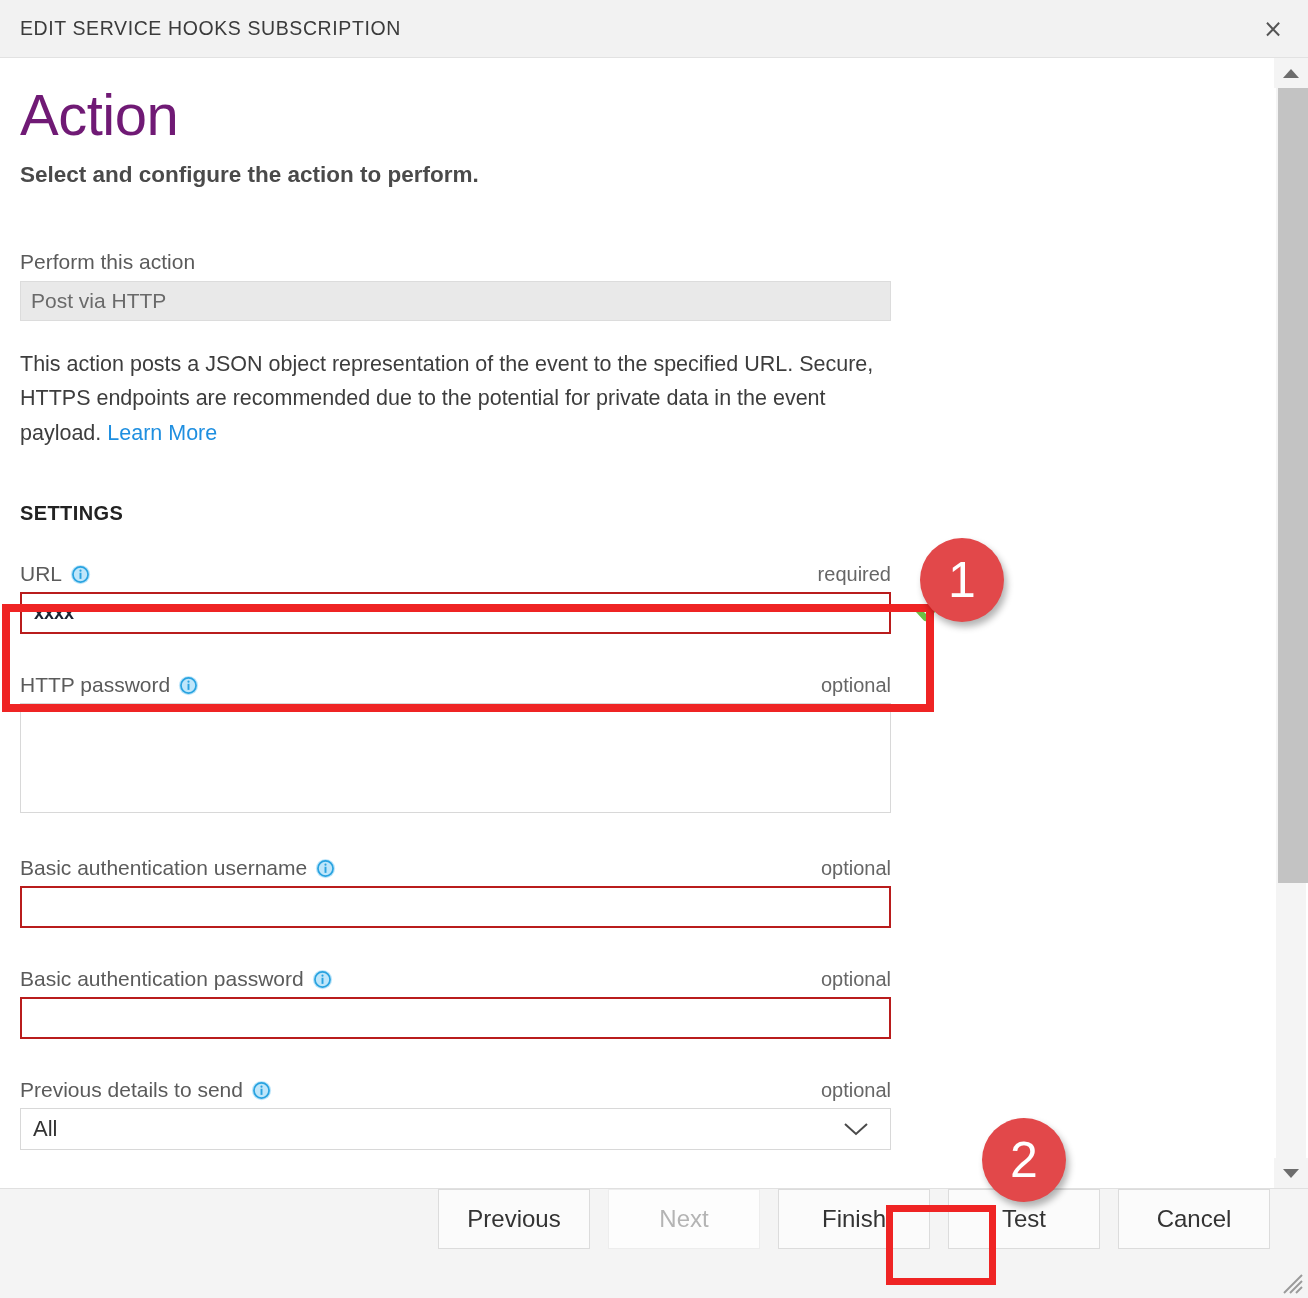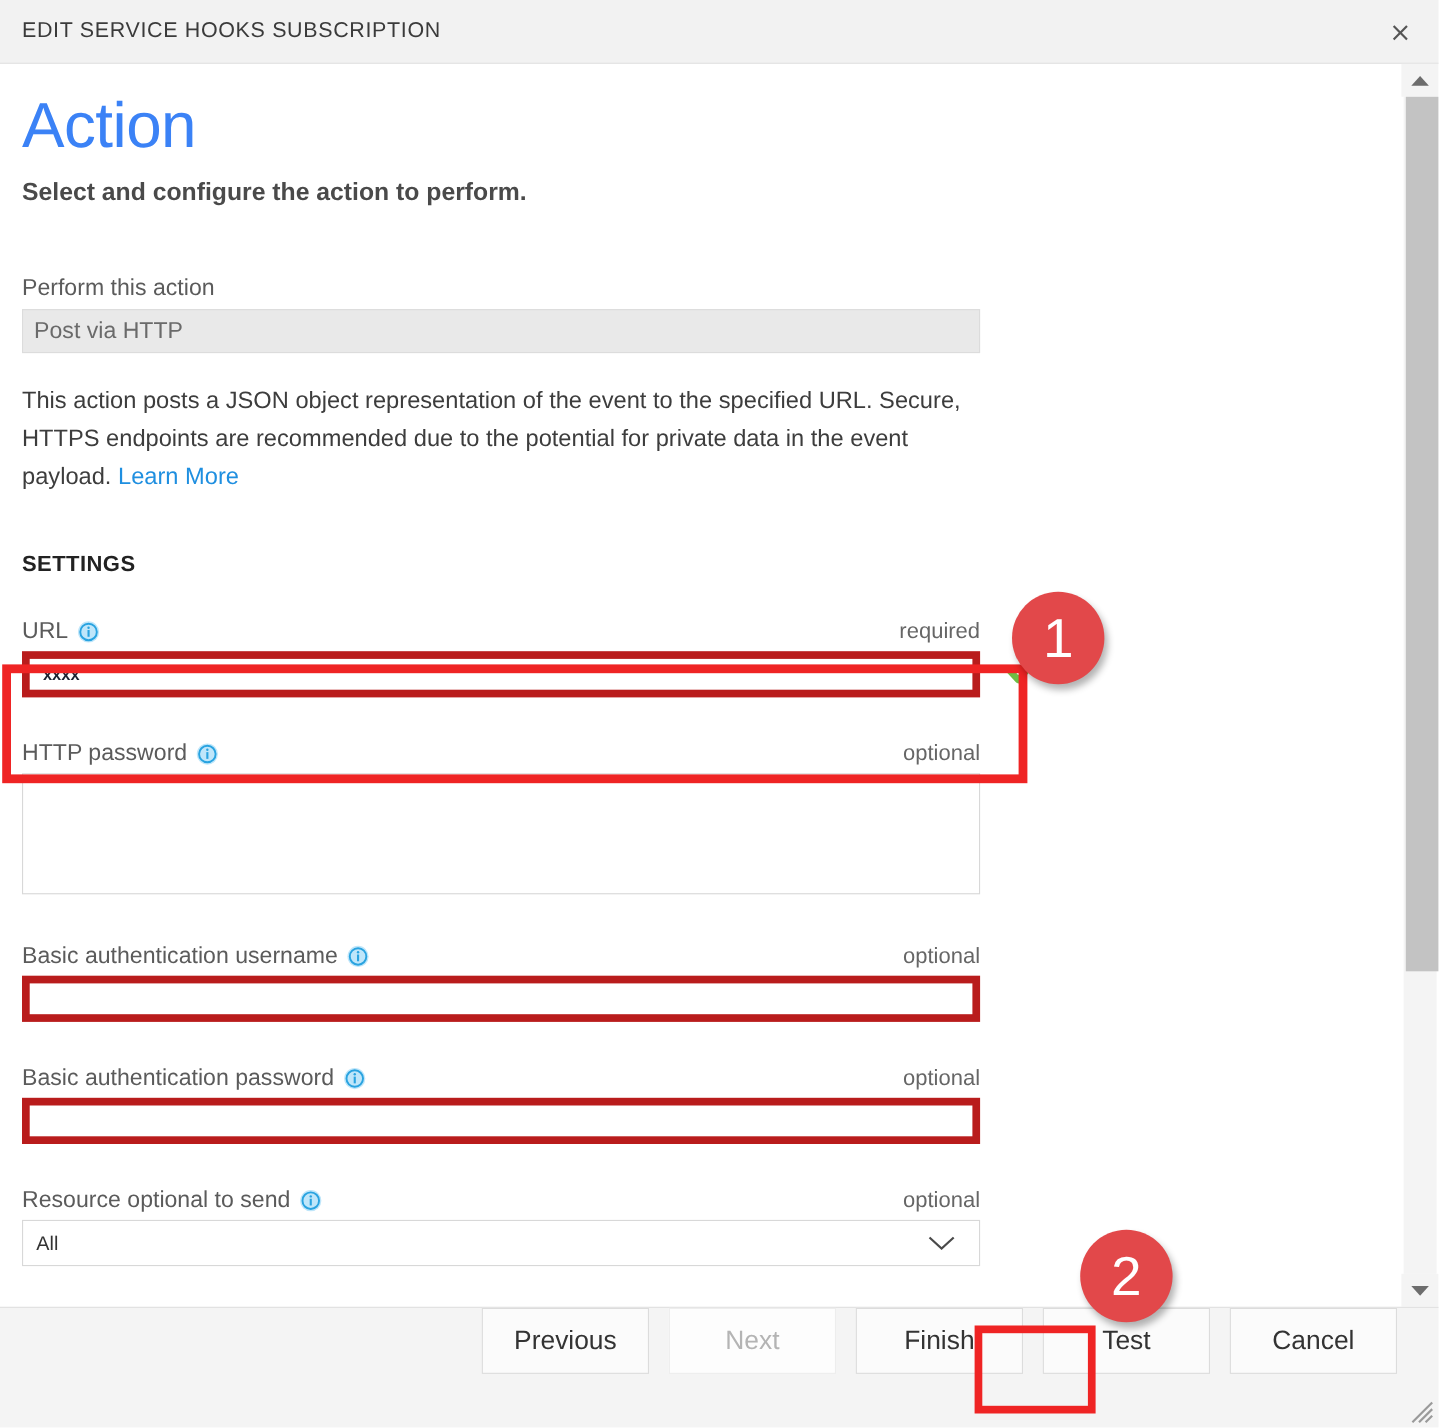--- a/index.html
+++ b/index.html
@@ -69,21 +69,21 @@
     flex: 1;
     position: relative;
     padding: 28px 0 0 20px;
     box-sizing: border-box;
     overflow: hidden;
   }
 
   .page-title {
     font-size: 58px;
     line-height: 1;
-    color: #3b82f6;
+    color: #701a75;
     font-weight: 300;
     margin: 0 0 18px 0;
     letter-spacing: -0.5px;
   }
   .page-subtitle {
     font-size: 22.5px;
     color: #4a4a4a;
     margin: 0 0 62px 0;
     font-weight: 700;
   }
@@ -141,23 +141,23 @@
     font-weight: 700;
     letter-spacing: 0.4px;
     color: #222;
     margin: 52px 0 18px 0;
   }
 
   .text-input {
     width: 871px;
     height: 42px;
     box-sizing: border-box;
-    border: 7px solid #b91c1c;
+    border: 2px solid #b91c1c;
     background: #ffffff;
-    font-size: 15px;
+    font-size: 18px;
     font-family: "Liberation Sans", sans-serif;
     padding: 0 12px;
     color: #1b2230;
     outline: none;
   }
   .text-input.bold-val {
     font-weight: 700;
   }
   .textarea {
     width: 871px;
@@ -195,21 +195,21 @@
   .select-box {
     width: 871px;
     height: 42px;
     box-sizing: border-box;
     border: 1px solid #d8d8d8;
     background: #fff;
     display: flex;
     align-items: center;
     justify-content: space-between;
     padding: 0 21px 0 12px;
-    font-size: 18px;
+    font-size: 22px;
     color: #333;
   }
   .chev {
     width: 26px;
     height: 16px;
   }
 
   
   .scrollbar {
     width: 34px;
@@ -420,21 +420,21 @@
             </svg>
           </span>
           <span class="req-tag">optional</span>
         </div>
         <input class="text-input" type="password" value="" style="">
       </div>
 
       <div class="field-block">
         <div class="label-row">
           <span class="field-label" style="margin-bottom:0">
-            <span>Resource optional to send</span>
+            <span>Previous details to send</span>
             <svg class="info-icon" viewBox="0 0 24 24">
               <circle cx="12" cy="12" r="11" fill="#bfe6fa"></circle>
               <circle cx="12" cy="12" r="8.6" fill="none" stroke="#29a3e0" stroke-width="2"></circle>
               <circle cx="12" cy="7.6" r="1.25" fill="#29a3e0"></circle>
               <rect x="10.9" y="10" width="2.2" height="7" fill="#29a3e0"></rect>
             </svg>
           </span>
           <span class="req-tag">optional</span>
         </div>
         <div class="select-box">

